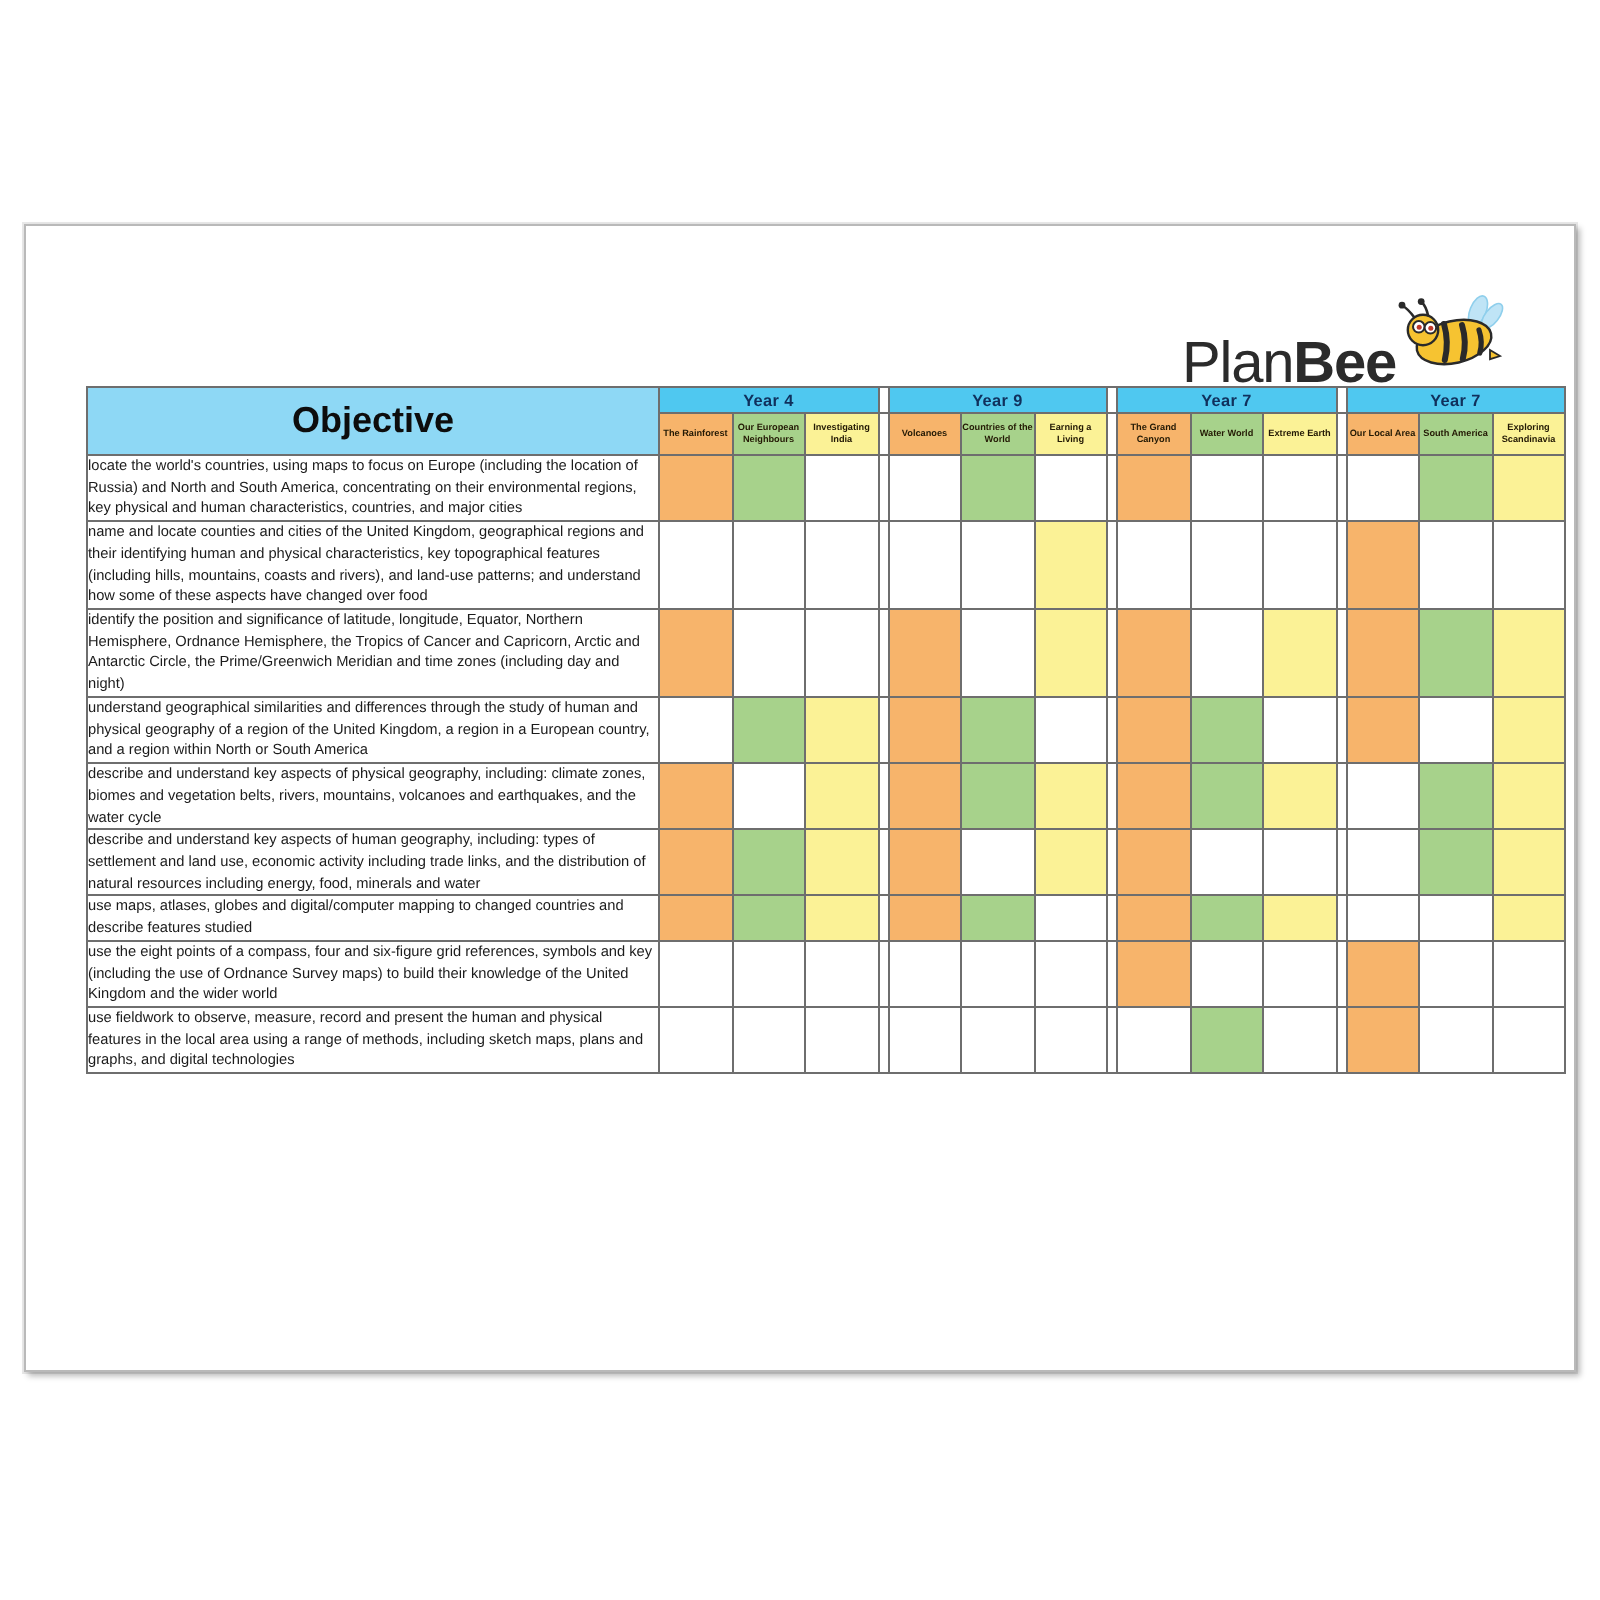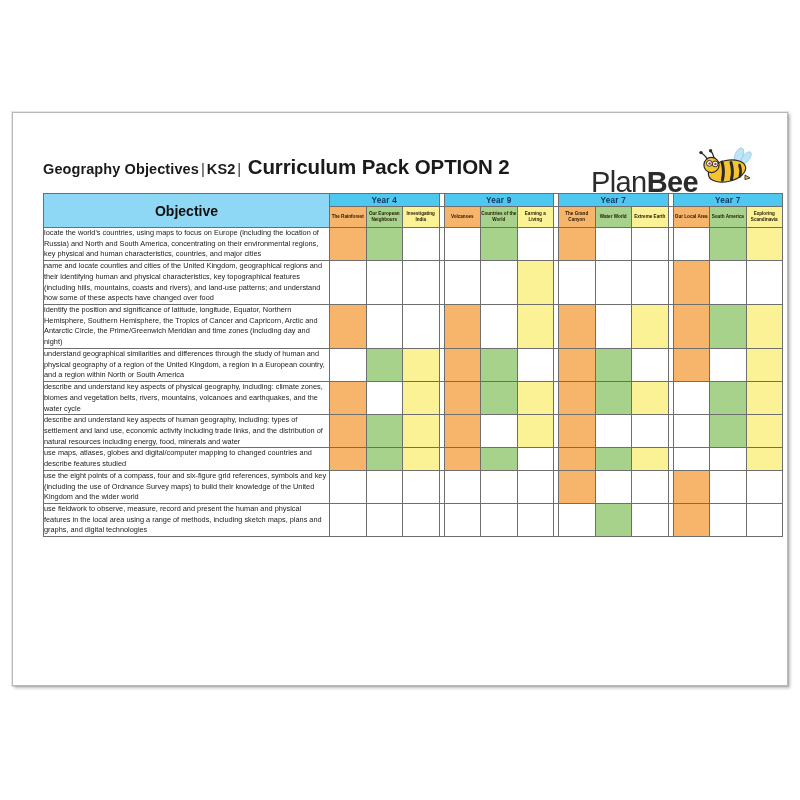--- a/index.html
+++ b/index.html
@@ -113,21 +113,21 @@
     box-sizing: border-box;
   }
   
   .col-obj { width: 286px; }
   .col-topic { width: 36.5px; }
   .col-gap { width: 5px; }
 
   th.obj-head {
     background: #8ed8f5;
     color: #0d0d0d;
-    font-size: 14px;
+    font-size: 18px;
     font-weight: 700;
     text-align: center;
     height: 34px;
     vertical-align: middle;
   }
   th.year-head {
     background: #4fc8f0;
     color: #10305c;
     font-size: 8.2px;
     font-weight: 700;
@@ -171,23 +171,20 @@
 </style>
 </head>
 <body>
 
 <div id="stage">
 
   <div id="page-sheet">
     <div id="page-inner">
 
       <div id="title-row">
-        <div id="doc-title">
-          <span class="t-light">Geography Objectives</span><span class="t-sep">|</span><span class="t-light">KS2</span><span class="t-sep">|</span> <span class="t-bold">Curriculum Pack OPTION 2</span>
-        </div>
 
         <div id="logo">
           <div id="logo-word"><span class="lw-plan">Plan</span><span class="lw-bee">Bee</span></div>
           <svg id="logo-bee" viewBox="0 0 58 44" xmlns="http://www.w3.org/2000/svg">
 
             <g fill="#bfe4f6" stroke="#8fcfec" stroke-width="0.8">
               <ellipse cx="42" cy="8.5" rx="4" ry="8" transform="rotate(22 42 8.5)"></ellipse>
               <ellipse cx="49" cy="11" rx="3.4" ry="7.4" transform="rotate(38 49 11)"></ellipse>
             </g>
 
@@ -296,21 +293,21 @@
               <td class="gap"></td>
               <td class="mark fill-white" style="background: rgb(255, 255, 255);"></td>
               <td class="mark fill-white" style="background: rgb(255, 255, 255);"></td>
               <td class="mark fill-white" style="background: rgb(255, 255, 255);"></td>
               <td class="gap"></td>
               <td class="mark fill-orange" style="background: rgb(247, 180, 107);"></td>
               <td class="mark fill-white" style="background: rgb(255, 255, 255);"></td>
               <td class="mark fill-white" style="background: rgb(255, 255, 255);"></td>
             </tr>
             <tr>
-              <td class="obj-cell">identify the position and significance of latitude, longitude, Equator, Northern Hemisphere, Southern Hemisphere, the Tropics of Cancer and Capricorn, Arctic and Antarctic Circle, the Prime/Greenwich Meridian and time zones (including day and night)</td>
+              <td class="obj-cell">identify the position and significance of latitude, longitude, Equator, Northern Hemisphere, Ordnance Hemisphere, the Tropics of Cancer and Capricorn, Arctic and Antarctic Circle, the Prime/Greenwich Meridian and time zones (including day and night)</td>
               <td class="mark fill-orange" style="background: rgb(247, 180, 107);"></td>
               <td class="mark fill-white" style="background: rgb(255, 255, 255);"></td>
               <td class="mark fill-white" style="background: rgb(255, 255, 255);"></td>
               <td class="gap"></td>
               <td class="mark fill-orange" style="background: rgb(247, 180, 107);"></td>
               <td class="mark fill-white" style="background: rgb(255, 255, 255);"></td>
               <td class="mark fill-yellow" style="background: rgb(251, 242, 150);"></td>
               <td class="gap"></td>
               <td class="mark fill-orange" style="background: rgb(247, 180, 107);"></td>
               <td class="mark fill-white" style="background: rgb(255, 255, 255);"></td>

